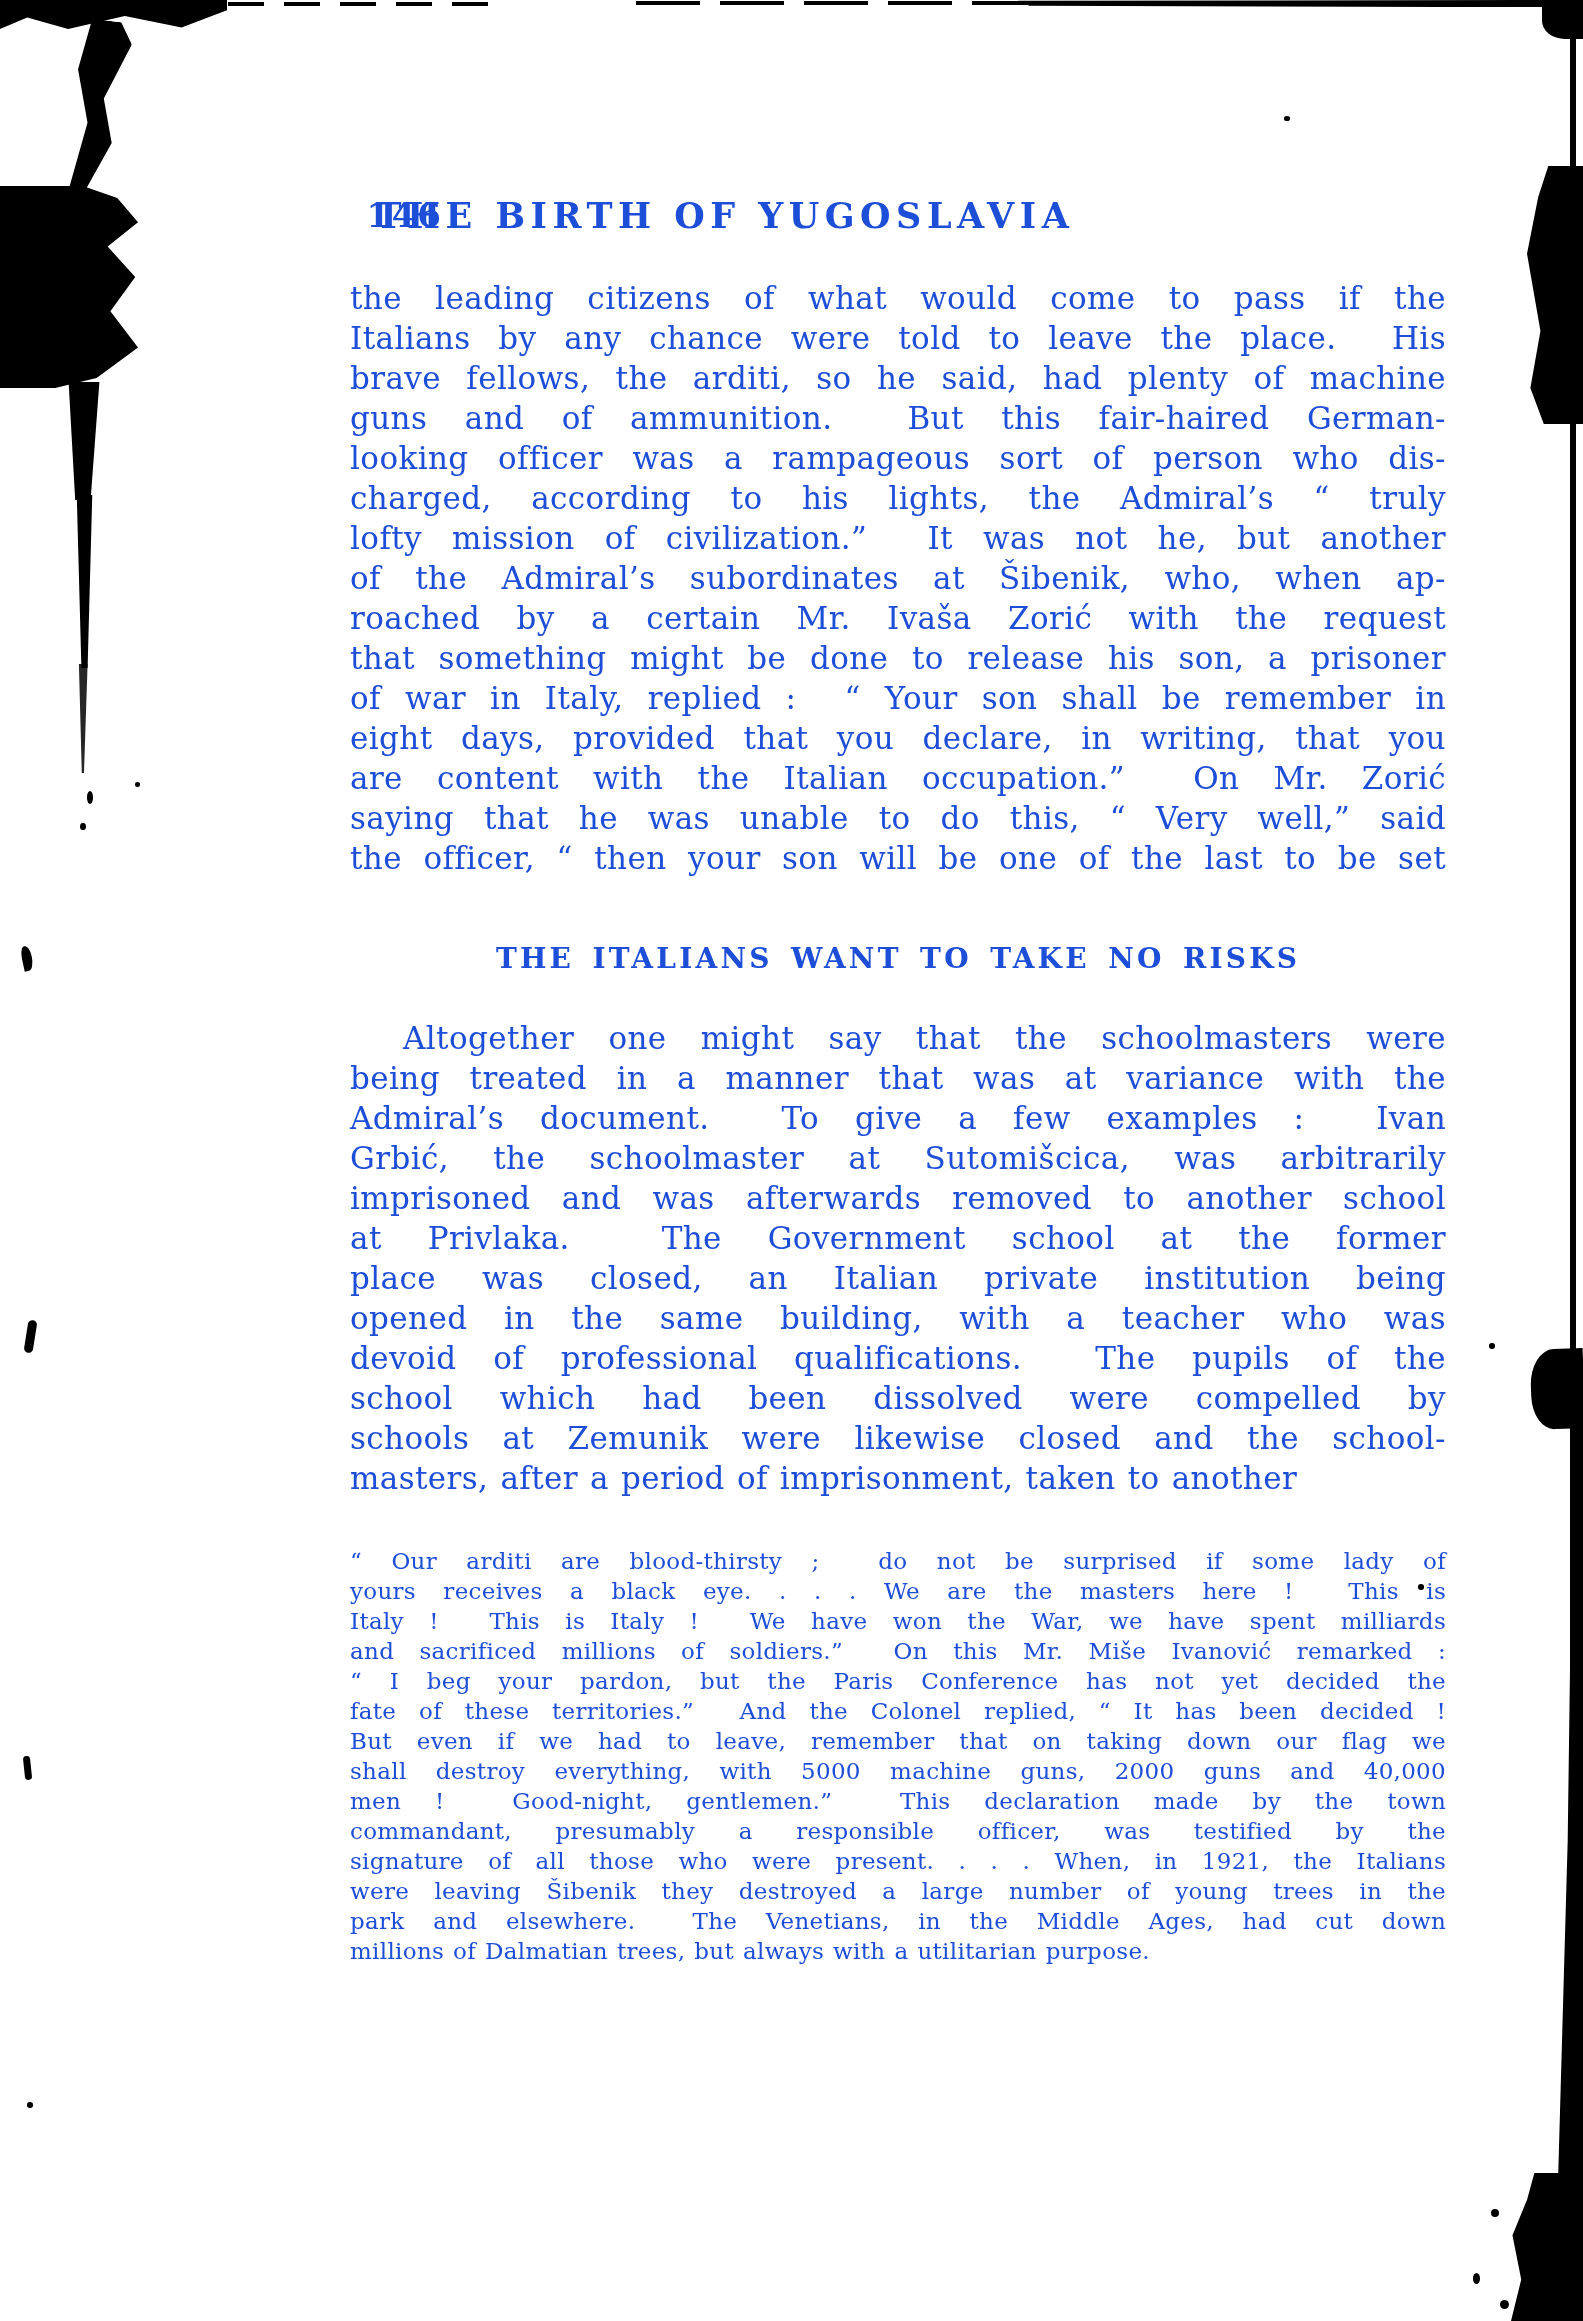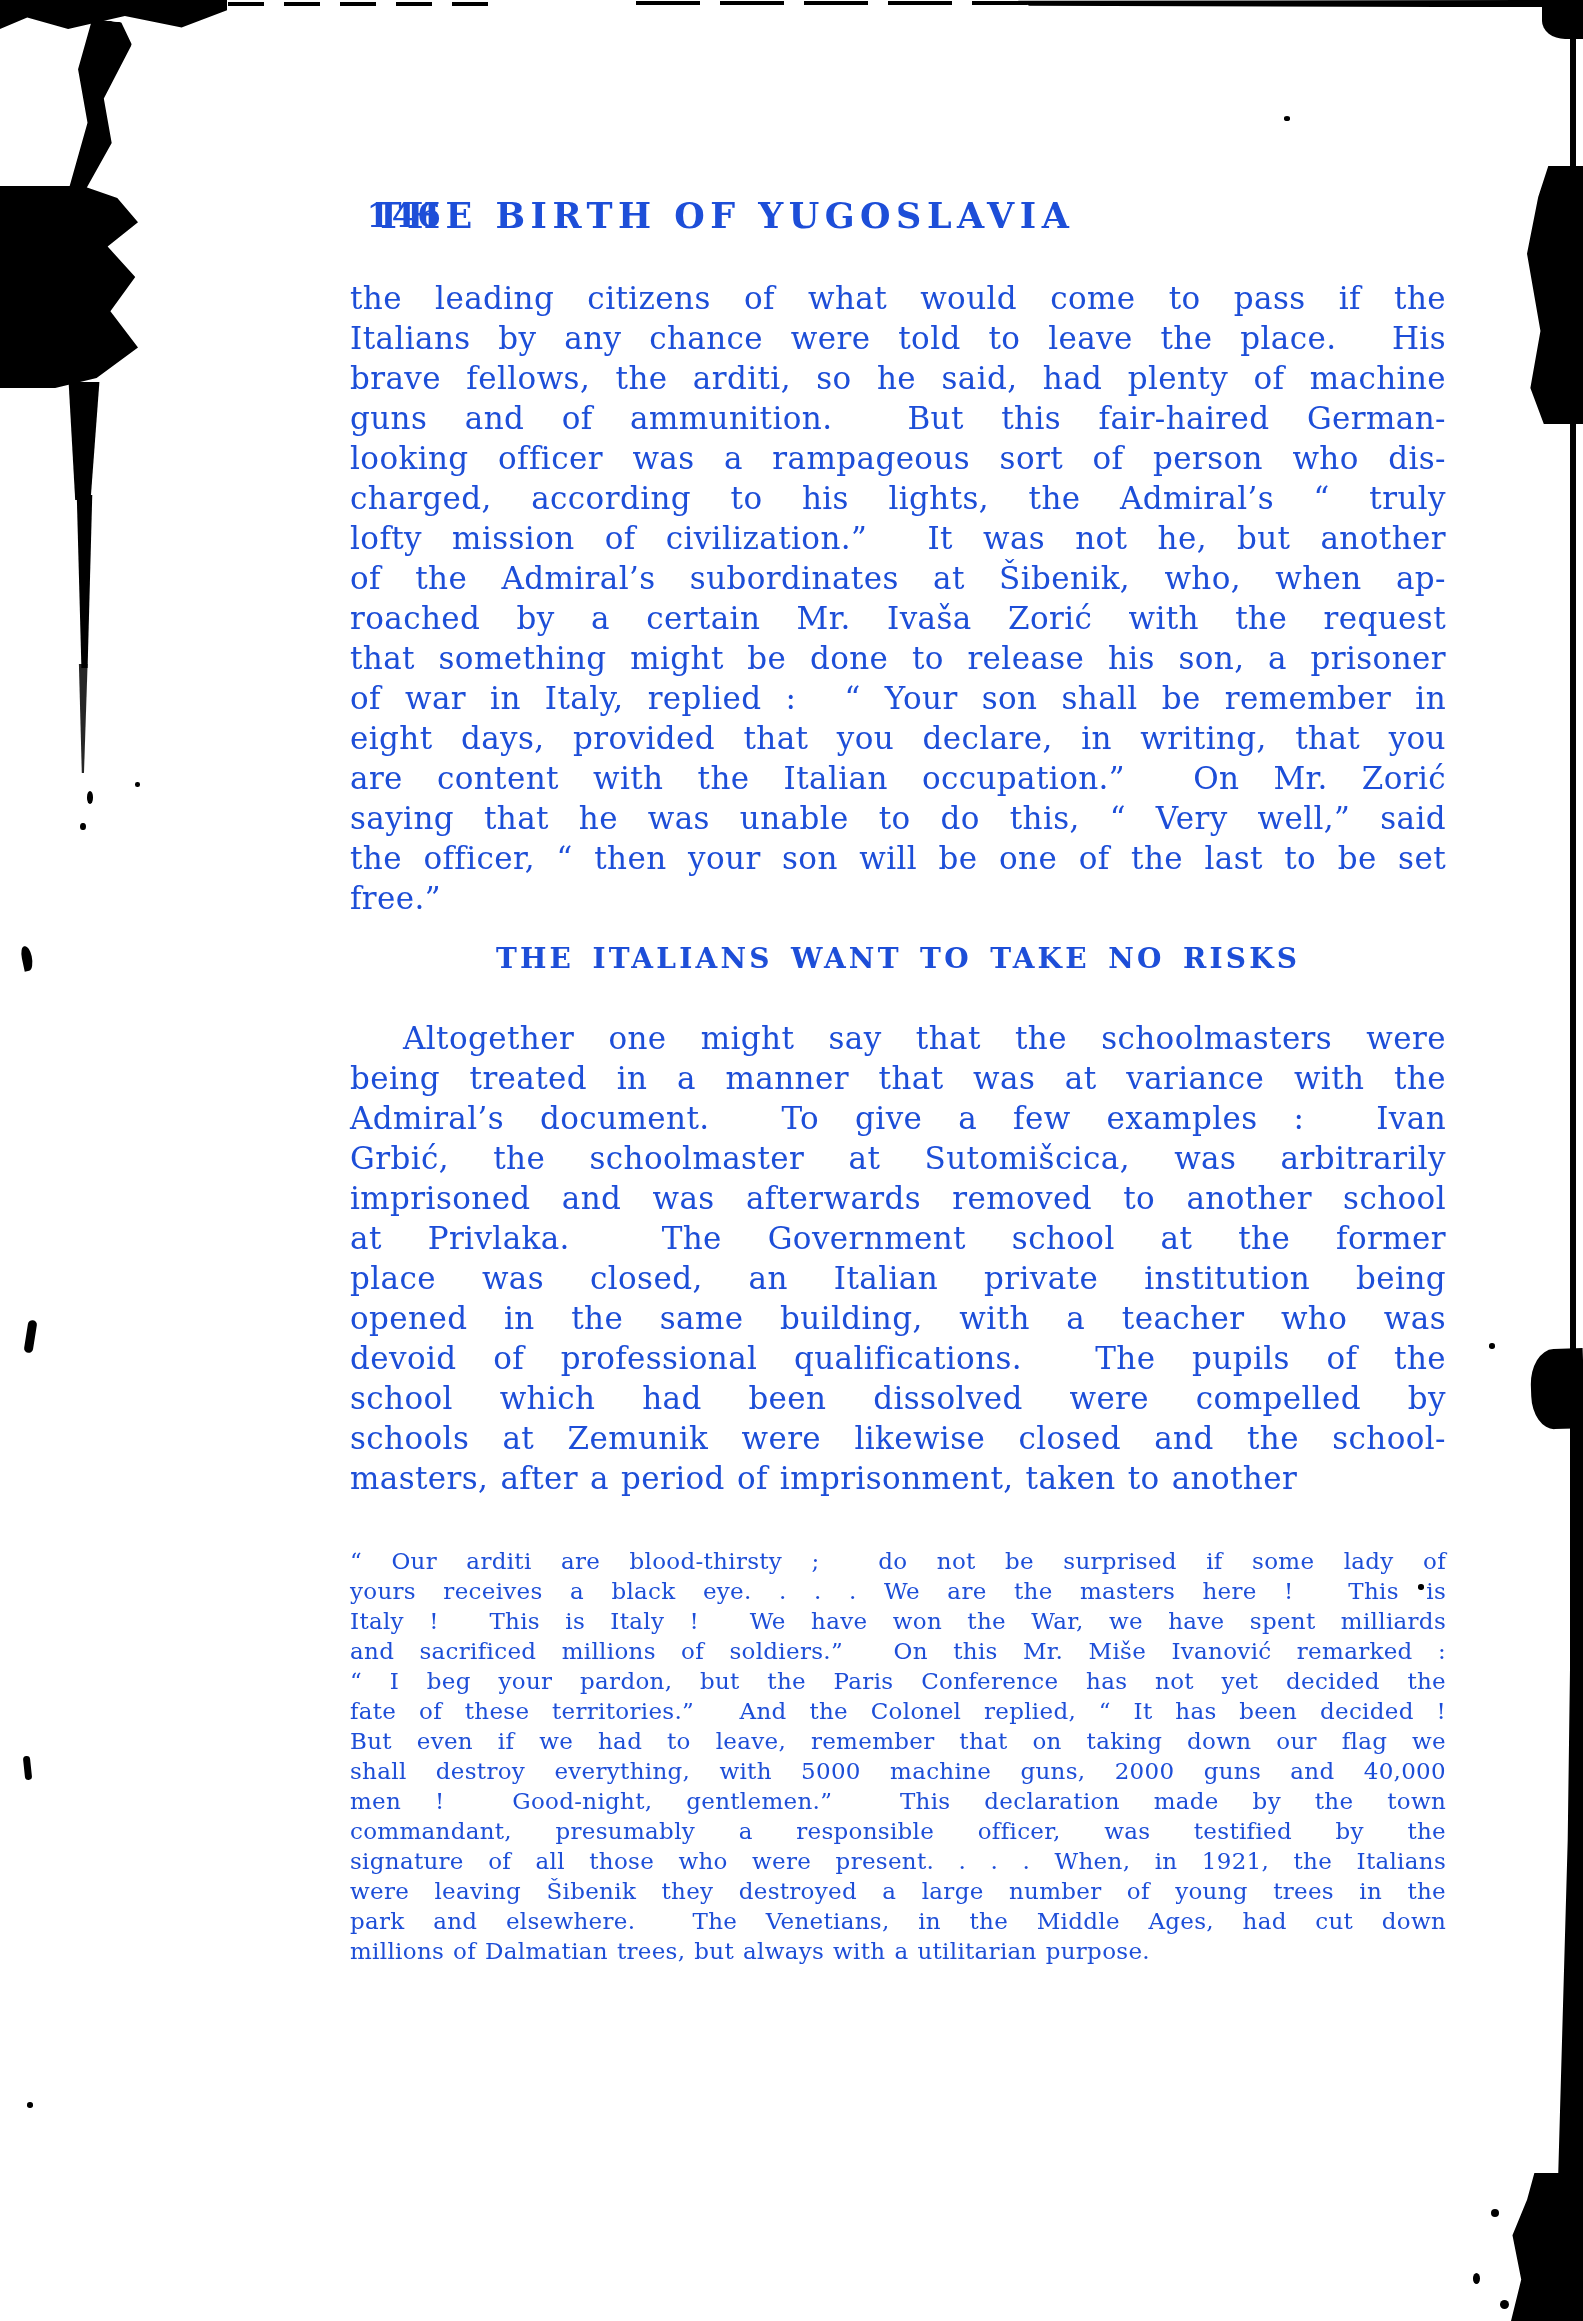--- a/index.html
+++ b/index.html
@@ -71,21 +71,20 @@
       <div class="line">charged, according to his lights, the Admiral’s “ truly</div>
       <div class="line">lofty mission of civilization.”  It was not he, but another</div>
       <div class="line">of the Admiral’s subordinates at Šibenik, who, when ap-</div>
       <div class="line">roached by a certain Mr. Ivaša Zorić with the request</div>
       <div class="line">that something might be done to release his son, a prisoner</div>
       <div class="line">of war in Italy, replied :  “ Your son shall be remember in</div>
       <div class="line">eight days, provided that you declare, in writing, that you</div>
       <div class="line">are content with the Italian occupation.”  On Mr. Zorić</div>
       <div class="line">saying that he was unable to do this, “ Very well,” said</div>
       <div class="line">the officer, “ then your son will be one of the last to be set</div>
-      <div class="line last">free.”</div>
     </div>
 
   <h2 class="section-heading">THE ITALIANS WANT TO TAKE NO RISKS</h2>
 
   <div class="para para2 indent-first">
       <div class="line">Altogether one might say that the schoolmasters were</div>
       <div class="line">being treated in a manner that was at variance with the</div>
       <div class="line">Admiral’s document.  To give a few examples :  Ivan</div>
       <div class="line">Grbić, the schoolmaster at Sutomišcica, was arbitrarily</div>
       <div class="line">imprisoned and was afterwards removed to another school</div>

